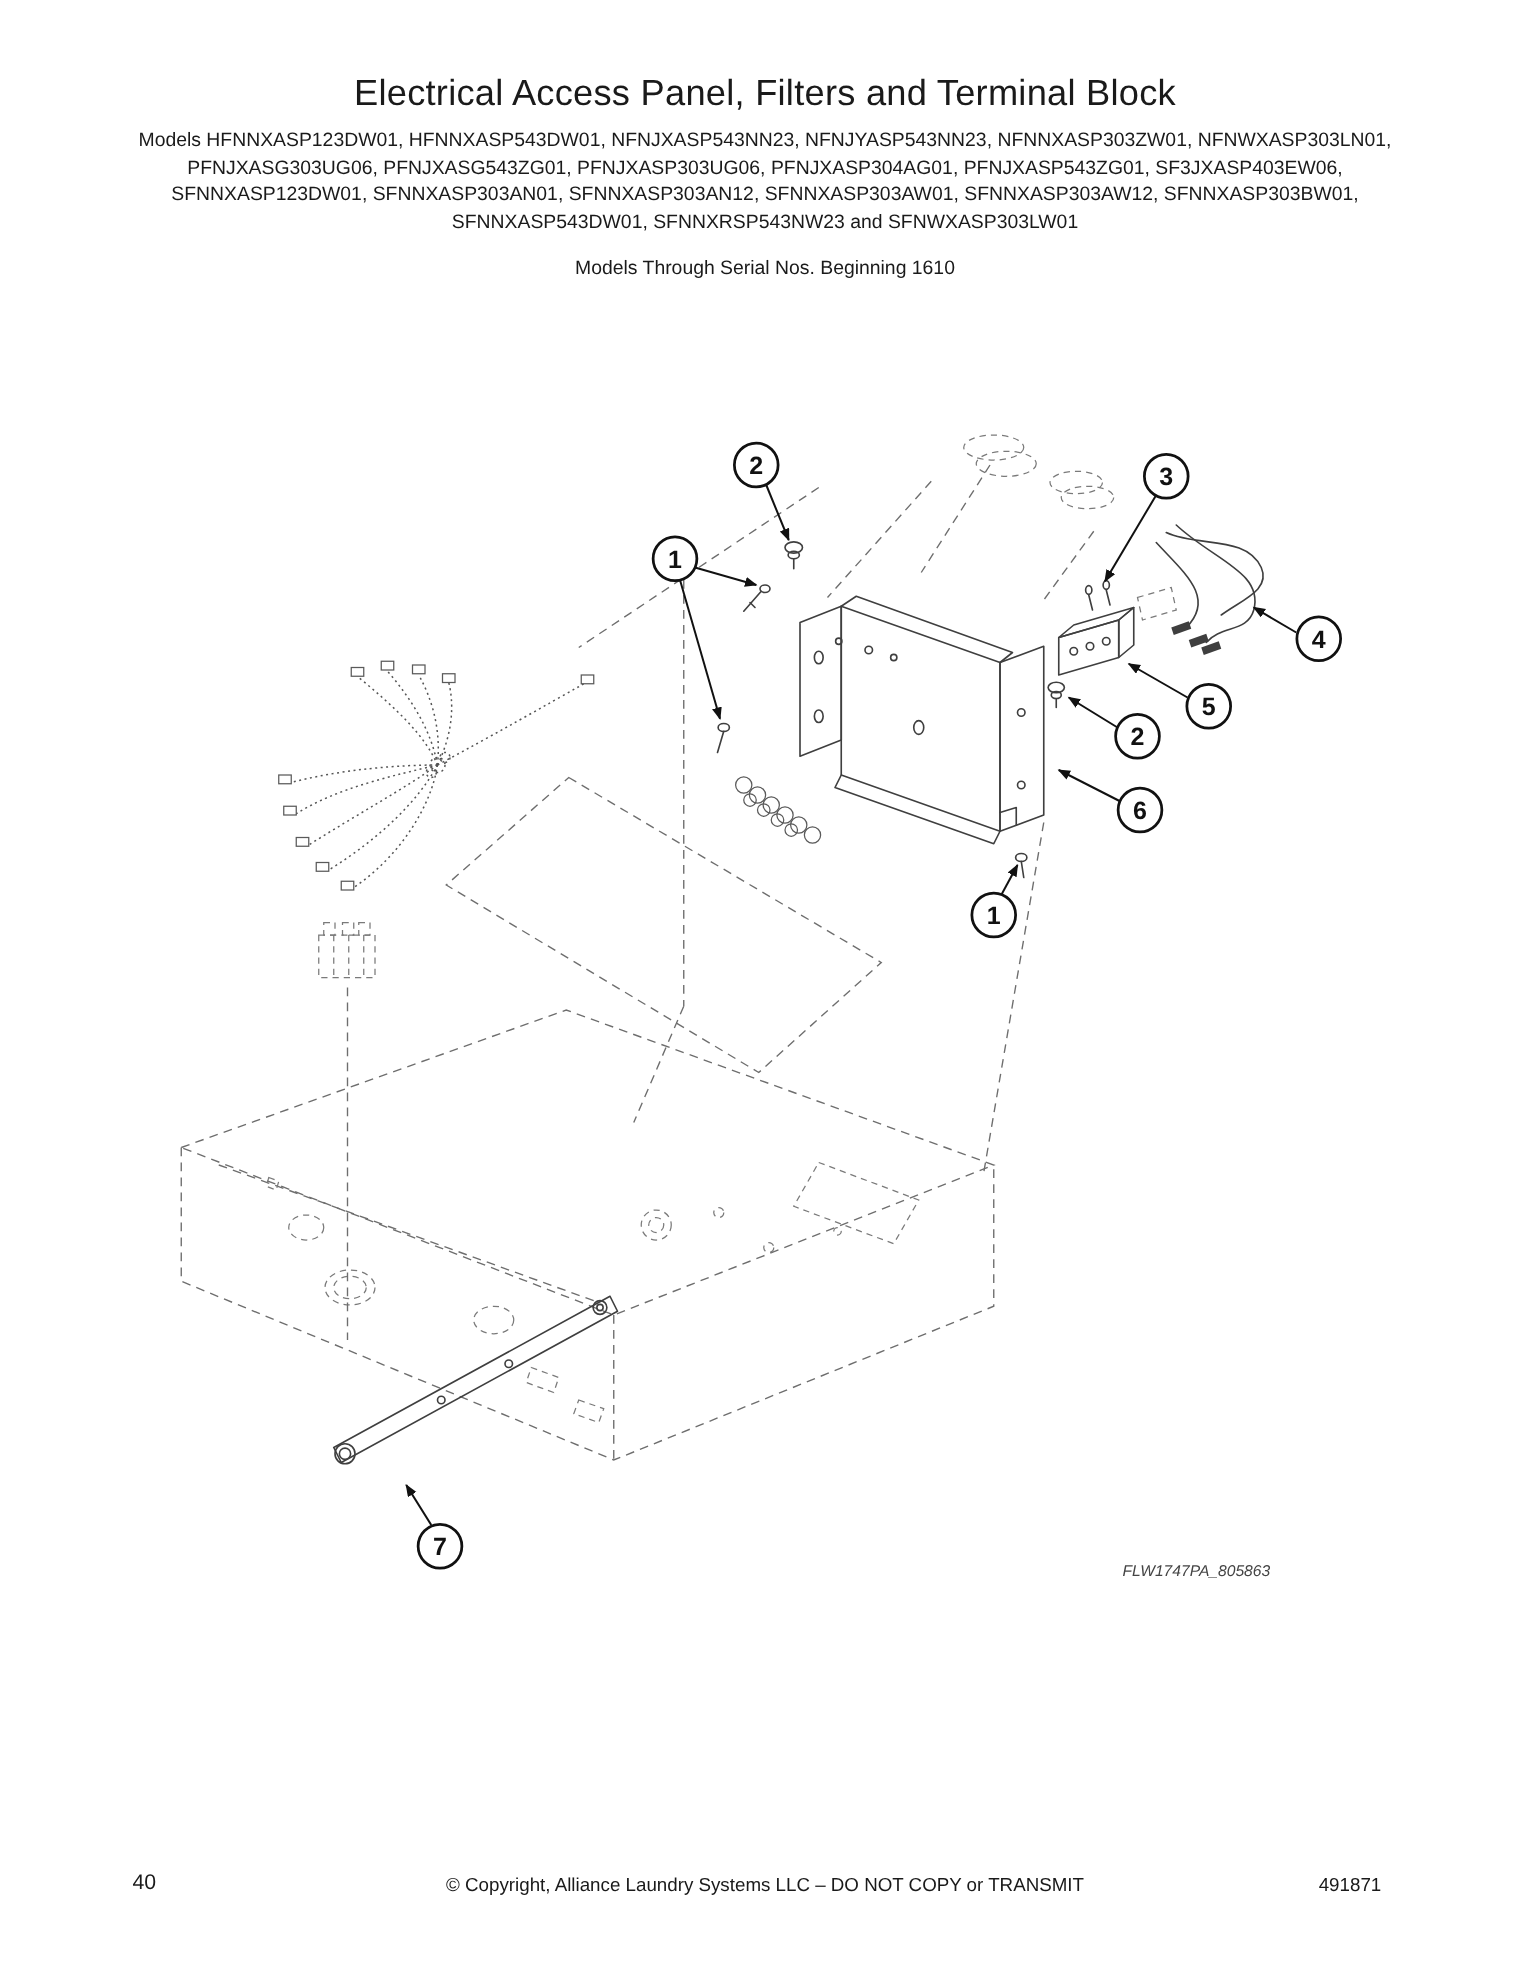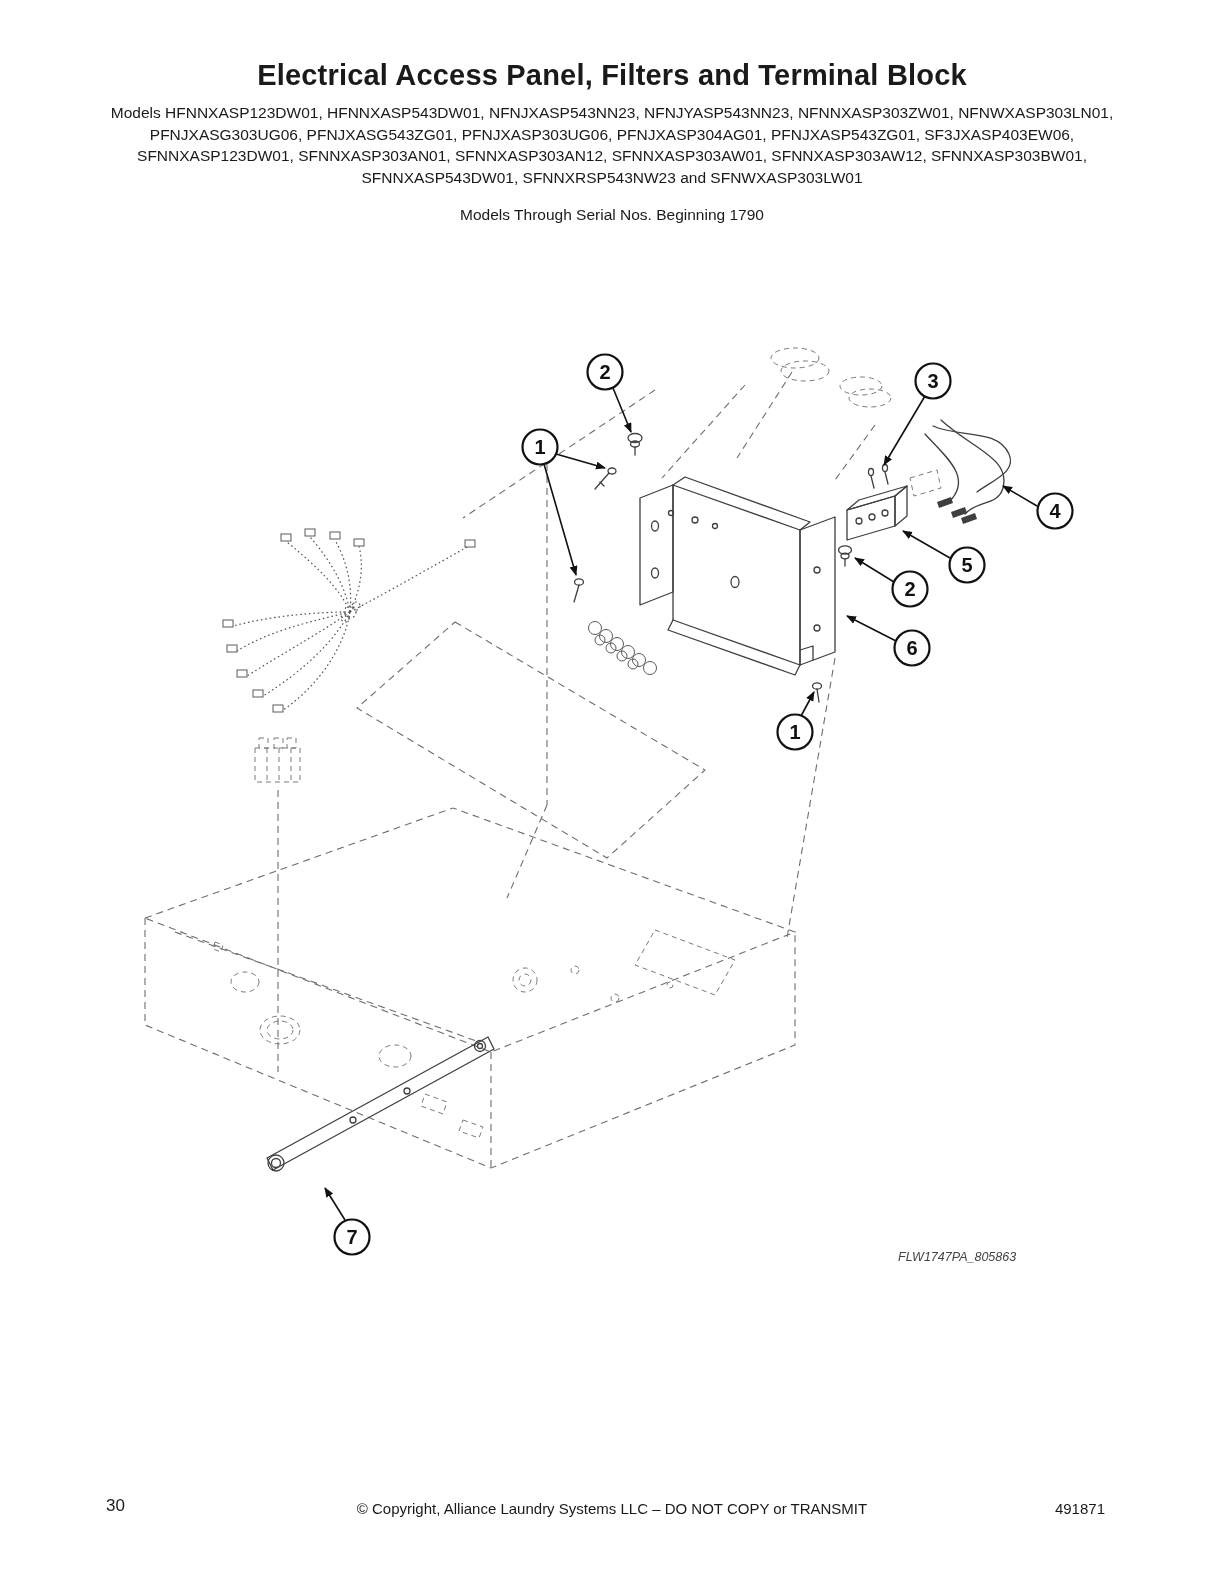--- a/index.html
+++ b/index.html
@@ -2,21 +2,21 @@
 <html><head>
 <meta charset="utf-8">
 <style>
   html,body { margin:0; padding:0; background:#e8e8e8; }
   .page {
     position:relative; width:1224px; height:1584px; margin:0 auto;
     background:#ffffff; overflow:hidden;
     font-family:"Liberation Sans", sans-serif; color:#1a1a1a;
   }
   .head { padding-top:56px; text-align:center; }
-  .t1, .t2 { font-size:29px; font-weight:700; line-height:38px; letter-spacing:0.2px;text-align:center; }
+  .t1, .t2 { font-size:29px; font-weight:400; line-height:38px; letter-spacing:0.2px;text-align:center; }
   .models { margin:8px auto 16px; width:1005px; font-size:15.5px; line-height:21.5px; }
   .serial { margin:1px auto 0; font-size:15.5px; line-height:21.5px; }
 
   svg.diagram { position:absolute; left:95px; top:330px; width:1040px; height:960px; }
 
   .sol   { stroke:#3f3f3f; fill:none; stroke-width:1.3; stroke-linejoin:round; stroke-linecap:round; }
   .thin  { stroke:#5a5a5a; fill:none; stroke-width:1; }
   .dash  { stroke:#6e6e6e; fill:none; stroke-width:1.1; stroke-dasharray:7 5; }
   .dash2 { stroke:#7a7a7a; fill:none; stroke-width:1;   stroke-dasharray:5 4; }
   .dot   { stroke:#555;    fill:none; stroke-width:1.2; stroke-dasharray:1.6 2.8; }
@@ -34,21 +34,21 @@
   .docno   { position:absolute; right:119px; top:1500px; font-size:15px; }
 </style>
 </head>
 <body>
 
 <div class="page">
 
   <div class="head">
     <div class="t1">Electrical Access Panel, Filters and Terminal Block</div>
     <p class="models">Models HFNNXASP123DW01, HFNNXASP543DW01, NFNJXASP543NN23, NFNJYASP543NN23, NFNNXASP303ZW01, NFNWXASP303LN01, PFNJXASG303UG06, PFNJXASG543ZG01, PFNJXASP303UG06, PFNJXASP304AG01, PFNJXASP543ZG01, SF3JXASP403EW06, SFNNXASP123DW01, SFNNXASP303AN01, SFNNXASP303AN12, SFNNXASP303AW01, SFNNXASP303AW12, SFNNXASP303BW01, SFNNXASP543DW01, SFNNXRSP543NW23 and SFNWXASP303LW01</p>
-    <p class="serial">Models Through Serial Nos. Beginning 1790</p>
+    <p class="serial">Models Through Serial Nos. Beginning 1610</p>
   </div>
 
   <svg class="diagram" viewBox="0 0 1040 960">
     <defs>
       <marker id="ah" markerWidth="12" markerHeight="10" refX="9" refY="4" orient="auto" markerUnits="userSpaceOnUse">
         <path d="M0,0 L10,4 L0,8 Z" fill="#111"></path>
       </marker>
     </defs>
 
     <g>
@@ -252,18 +252,18 @@
     </g>
     <g class="callout">
       <circle cx="257" cy="907" r="17.5"></circle>
       <text x="257" y="914">7</text>
     </g>
   </svg>
 
   <div class="figcode">FLW1747PA_805863</div>
 
   <div>
-    <span class="pageno">30</span>
+    <span class="pageno">40</span>
     <span class="copy">© Copyright, Alliance Laundry Systems LLC – DO NOT COPY or TRANSMIT</span>
     <span class="docno">491871</span>
   </div>
 
 </div>
 
 </body></html>

